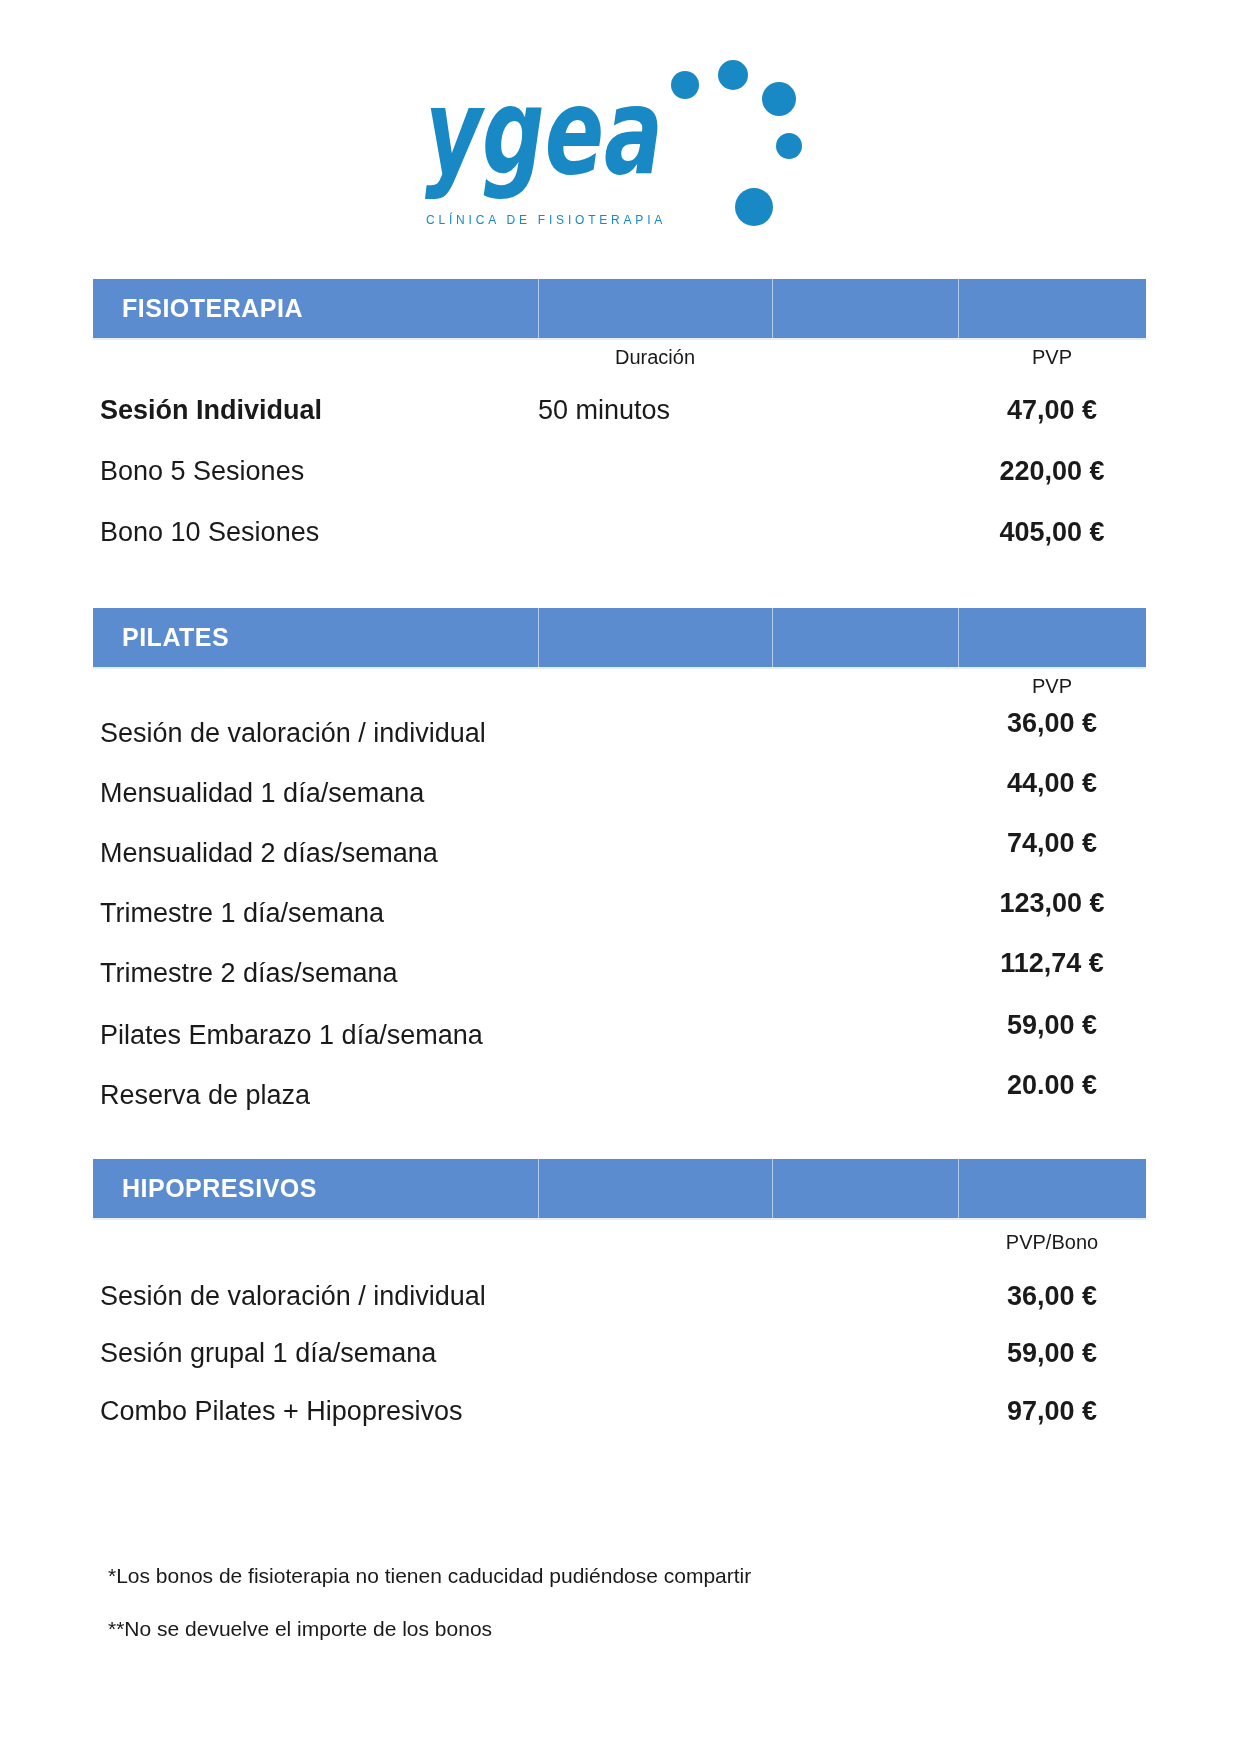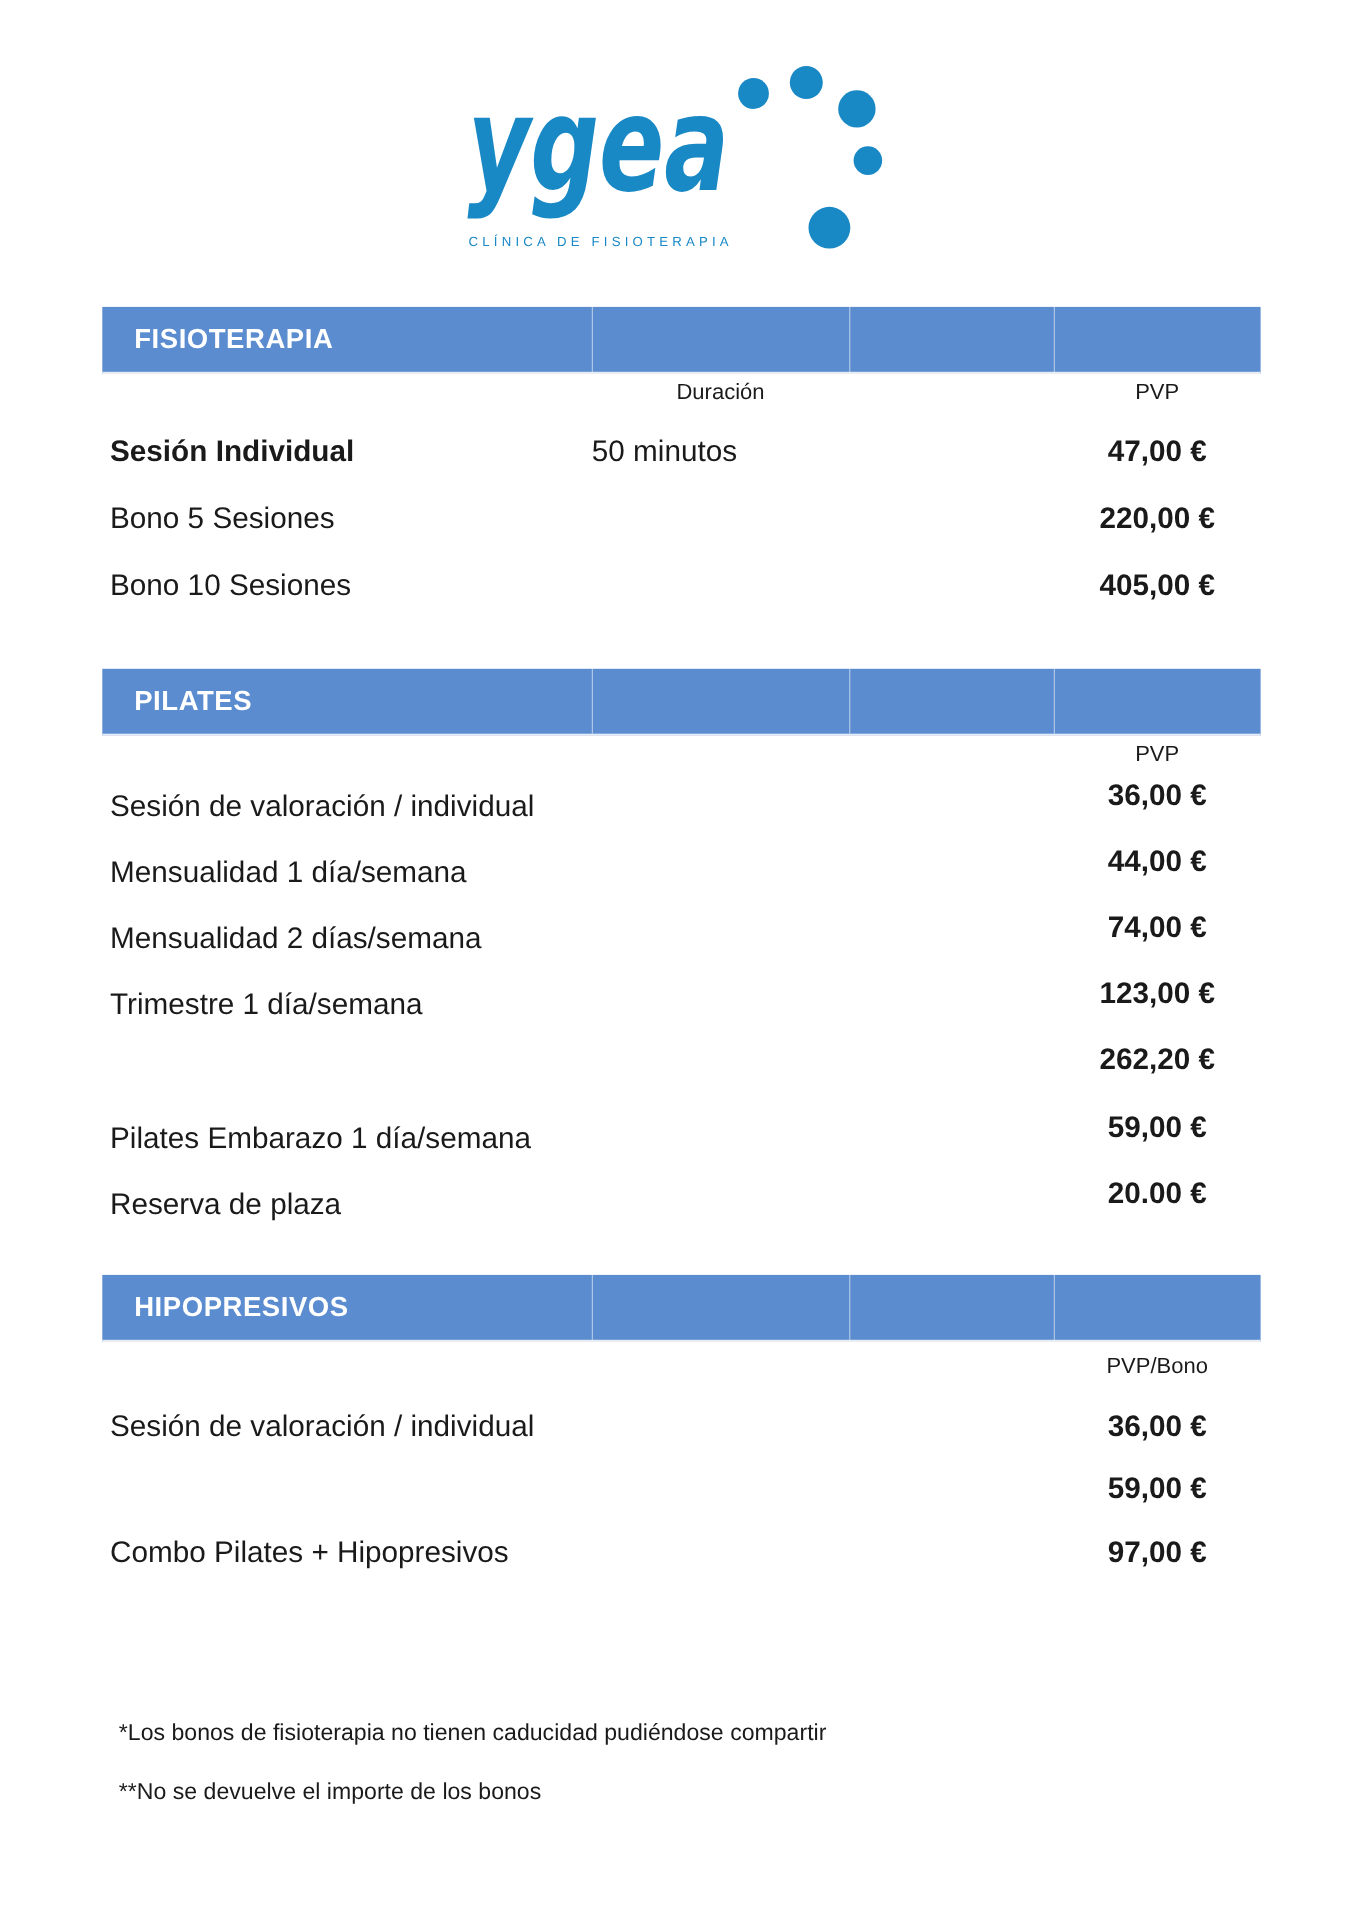--- a/index.html
+++ b/index.html
@@ -98,21 +98,22 @@
   </div>
   <div class="row" style="top:836px">
     <div class="cell label">Mensualidad 2 días/semana</div>
     <div class="cell price up">74,00 €</div>
   </div>
   <div class="row" style="top:896px">
     <div class="cell label">Trimestre 1 día/semana</div>
     <div class="cell price up">123,00 €</div>
   </div>
   <div class="row" style="top:956px">
-    <div class="cell price up">262,20 €</div>
+    <div class="cell label">Trimestre 2 días/semana</div>
+    <div class="cell price up">112,74 €</div>
   </div>
   <div class="row" style="top:1018px">
     <div class="cell label">Pilates Embarazo 1 día/semana</div>
     <div class="cell price up">59,00 €</div>
   </div>
   <div class="row" style="top:1078px">
     <div class="cell label">Reserva de plaza</div>
     <div class="cell price up">20.00 €</div>
   </div>
 
@@ -122,20 +123,21 @@
     <i class="vsep" style="left:679px"></i>
     <i class="vsep" style="left:865px"></i>
   </div>
   <div class="colhead" style="top:1229px;left:958px;width:188px">PVP/Bono</div>
 
   <div class="row" style="top:1279px">
     <div class="cell label">Sesión de valoración / individual</div>
     <div class="cell price">36,00 €</div>
   </div>
   <div class="row" style="top:1336px">
+    <div class="cell label">Sesión grupal 1 día/semana</div>
     <div class="cell price">59,00 €</div>
   </div>
   <div class="row" style="top:1394px">
     <div class="cell label">Combo Pilates + Hipopresivos</div>
     <div class="cell price">97,00 €</div>
   </div>
 
   <div class="footnote" style="top:1563px">*Los bonos de fisioterapia no tienen caducidad pudiéndose compartir</div>
   <div class="footnote" style="top:1616px">**No se devuelve el importe de los bonos</div>
 

